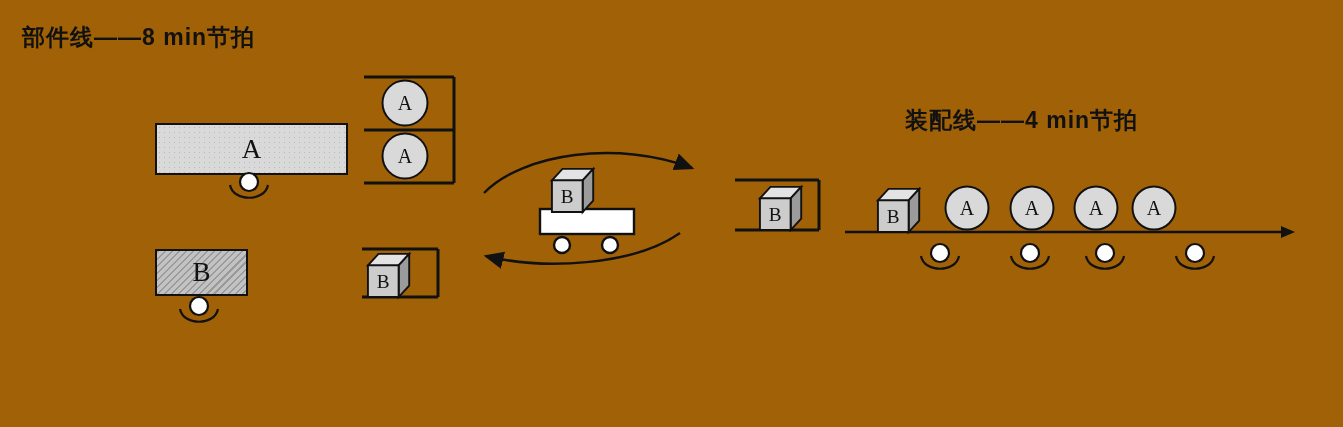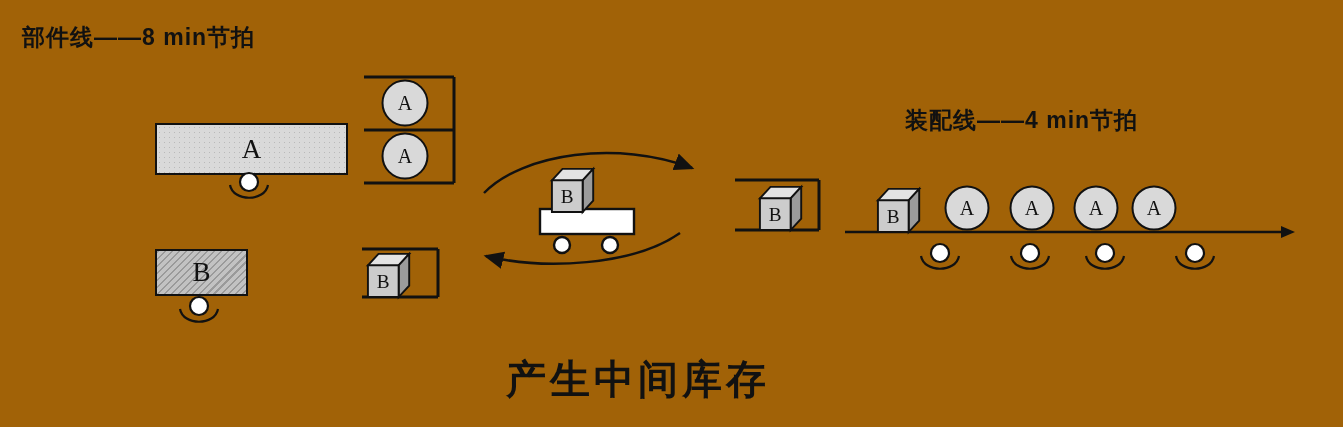--- a/index.html
+++ b/index.html
@@ -168,15 +168,14 @@
   </svg>
   <svg class="abs" style="left:1083px;top:243px;" width="44" height="34" viewBox="0 0 44 34">
     <circle cx="22" cy="10" r="9" fill="#fff" stroke="#111" stroke-width="2.2"></circle>
     <path d="M3 13 C 6 30, 38 30, 41 13" fill="none" stroke="#111" stroke-width="2.2"></path>
   </svg>
   <svg class="abs" style="left:1173px;top:243px;" width="44" height="34" viewBox="0 0 44 34">
     <circle cx="22" cy="10" r="9" fill="#fff" stroke="#111" stroke-width="2.2"></circle>
     <path d="M3 13 C 6 30, 38 30, 41 13" fill="none" stroke="#111" stroke-width="2.2"></path>
   </svg>
 
-  <div class="abs caption" style="left:338px;top:352px;width:600px;">产生中间库存</div>
 
 </div>
 
 </body></html>

